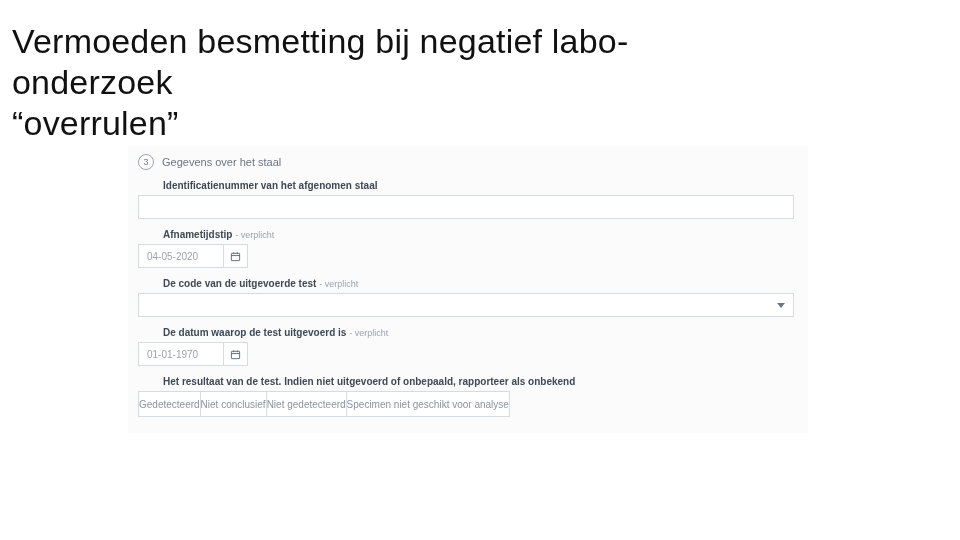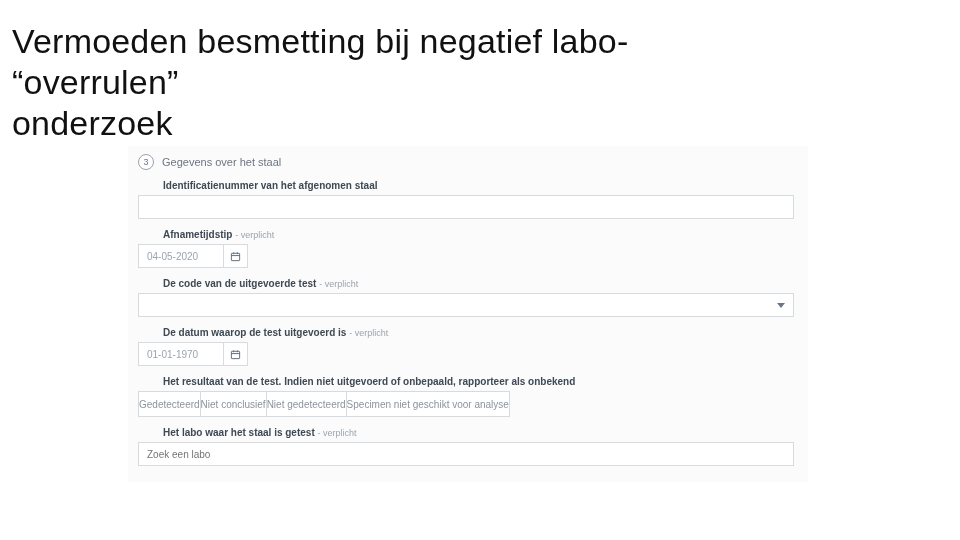--- a/index.html
+++ b/index.html
@@ -115,22 +115,22 @@
   .segbtn + .segbtn { border-left: none; }
   .cal-icon {
     width: 11px; height: 11px;
   }
 </style>
 </head>
 <body>
 
 <div class="slide-title">
   <div>Vermoeden besmetting bij negatief labo-</div>
+  <div>onderzoek</div>
   <div>“overrulen”</div>
-  <div>onderzoek</div>
 </div>
 
 <div class="form-panel">
 
   <div class="section-hdr">
     <div class="step-badge">
       <span>3</span>
     </div>
     <div class="section-title">Gegevens over het staal</div>
   </div>
@@ -182,19 +182,14 @@
   <div class="fld">
     <span class="fld-label">Het resultaat van de test. Indien niet uitgevoerd of onbepaald, rapporteer als onbekend</span>
     <div class="seg-group">
       <div class="segbtn">Gedetecteerd</div>
       <div class="segbtn">Niet conclusief</div>
       <div class="segbtn">Niet gedetecteerd</div>
       <div class="segbtn">Specimen niet geschikt voor analyse</div>
     </div>
   </div>
 
-  <div class="fld">
-    <span class="fld-label">Het labo waar het staal is getest</span>
-    <span class="req">- verplicht</span>
-    <input class="input input-full" type="text" placeholder="Zoek een labo" style="">
-  </div>
 
 </div>
 
 </body></html>

